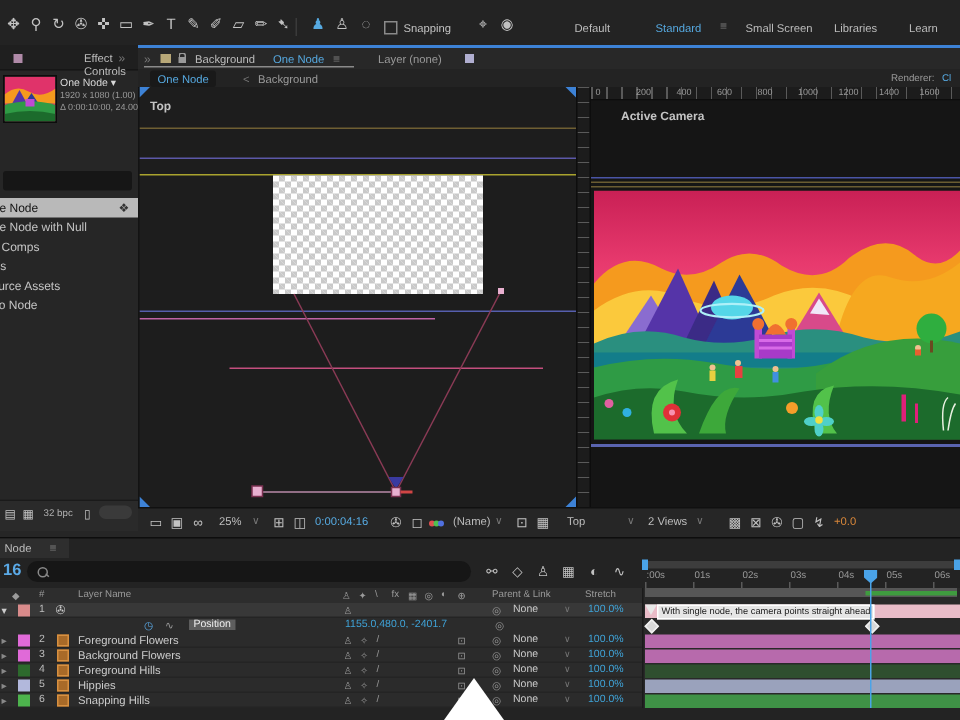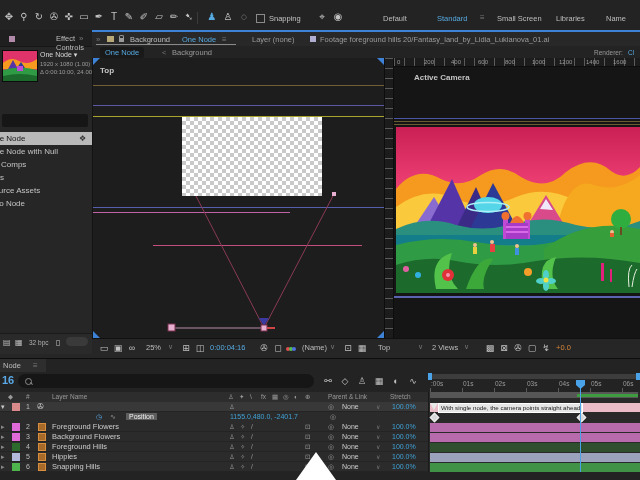--- a/index.html
+++ b/index.html
@@ -53,21 +53,21 @@
       <span class="ic" style="position: absolute; left: 332px; top: 12px; width: 12px;">◉</span>
     </div>
   <div class="a" style="left:197px;top:12px;width:1px;height:12px;background:#3a3a3a;"></div>
   <span class="a" style="left:256px;top:14px;width:7px;height:7px;border:1px solid #8a8a8a;"></span>
   <span class="a t75" style="left:269px;top:14px;color:#c2c2c2;">Snapping</span>
   <div id="workspace-strip" class="a" style="left:0;top:0;width:575px;height:30px;">
       <span class="t75" style="position: absolute; left: 383px; top: 14px; color: rgb(189, 189, 189);">Default</span>
       <span class="t75" style="position: absolute; left: 437px; top: 14px; color: rgb(86, 169, 224);">Standard</span>
       <span class="t75" style="position: absolute; left: 497px; top: 14px; color: rgb(189, 189, 189);">Small Screen</span>
       <span class="t75" style="position: absolute; left: 556px; top: 14px; color: rgb(189, 189, 189);">Libraries</span>
-      <span class="t75" style="position: absolute; left: 606px; top: 14px; color: rgb(189, 189, 189);">Name</span>
+      <span class="t75" style="position: absolute; left: 606px; top: 14px; color: rgb(189, 189, 189);">Learn</span>
       <span class="t8" style="position: absolute; left: 480px; top: 13px; color: rgb(119, 119, 119);">≡</span>
     </div>
 
   <div class="a" style="left:0;top:30px;width:92px;height:328px;background:#262626;border-right:1px solid #121212;">
     <div class="a" style="left:0;top:0;width:92px;height:16px;background:#1f1f1f;border-bottom:1px solid #161616;"></div>
     <span class="a" style="left:9px;top:6px;width:6px;height:6px;background:#b08aa8;"></span>
     <span class="a t75" style="left:20px;top:4px;color:#bdbdbd;margin-left:36px;">Effect Controls</span>
     <span class="a t8 dgray" style="left:79px;top:4px;">»</span>
 
     <div class="a" style="left:2px;top:20px;width:34px;height:30px;overflow:hidden;border:1px solid #0c0c0c;">
@@ -122,21 +122,20 @@
   <div class="a" style="left:92px;top:32px;width:548px;height:14px;background:#282828;"></div>
   <span class="a t8 dgray" style="left:96px;top:35px;">»</span>
   <span class="a" style="left:107px;top:36px;width:7px;height:6px;background:#b8a878;"></span>
   <span class="lock" style="left:119px;top:38px;"></span>
   <span class="a t75" style="left:130px;top:35px;color:#bdbdbd;">Background</span>
   <span class="a t75 blue" style="left:182px;top:35px;">One Node</span>
   <span class="a t8 dgray" style="left:222px;top:35px;">≡</span>
   <div class="a" style="left:96px;top:44px;width:140px;height:1px;background:#8a8a8a;"></div>
   <span class="a t75 gray" style="left:252px;top:35px;">Layer (none)</span>
   <span class="a" style="left:310px;top:36px;width:6px;height:6px;background:#b0aed0;"></span>
-  <span class="a t75 gray ellip" style="left:320px;top:35px;width:318px;">Footage foreground hills 20/Fantasy_land_by_Lidia_Lukianova_01.ai</span>
 
   <div class="a" style="left:92px;top:46px;width:548px;height:12px;background:#232323;border-bottom:1px solid #101010;"></div>
   <span class="a t75 chip blue" style="left:100px;top:47px;">One Node</span>
   <span class="a t75 dgray" style="left:162px;top:48px;">&lt;</span>
   <span class="a t75 gray" style="left:172px;top:48px;">Background</span>
   <span class="a t65 gray" style="left:594px;top:49px;">Renderer:</span>
   <span class="a t65 blue ellip" style="left:628px;top:49px;width:12px;">Cl</span>
 
   <div class="a" style="left:93px;top:58px;width:291px;height:280px;background:#1d1d1d;overflow:hidden;">
     <span class="a t8" style="left:7px;top:8px;color:#c4c4c4;font-weight:bold;">Top</span>

